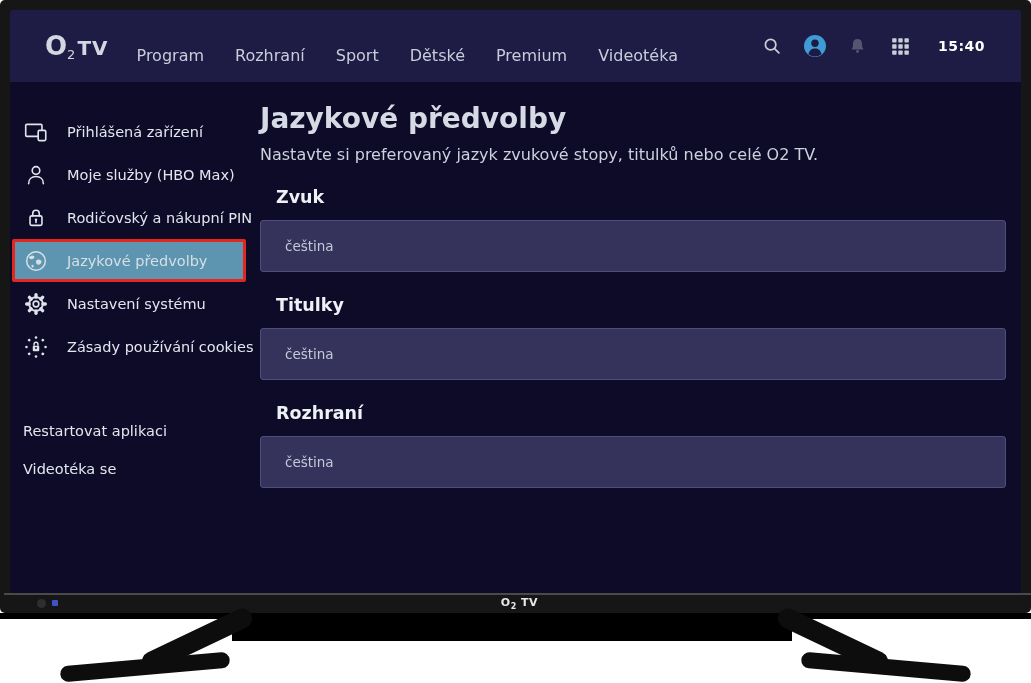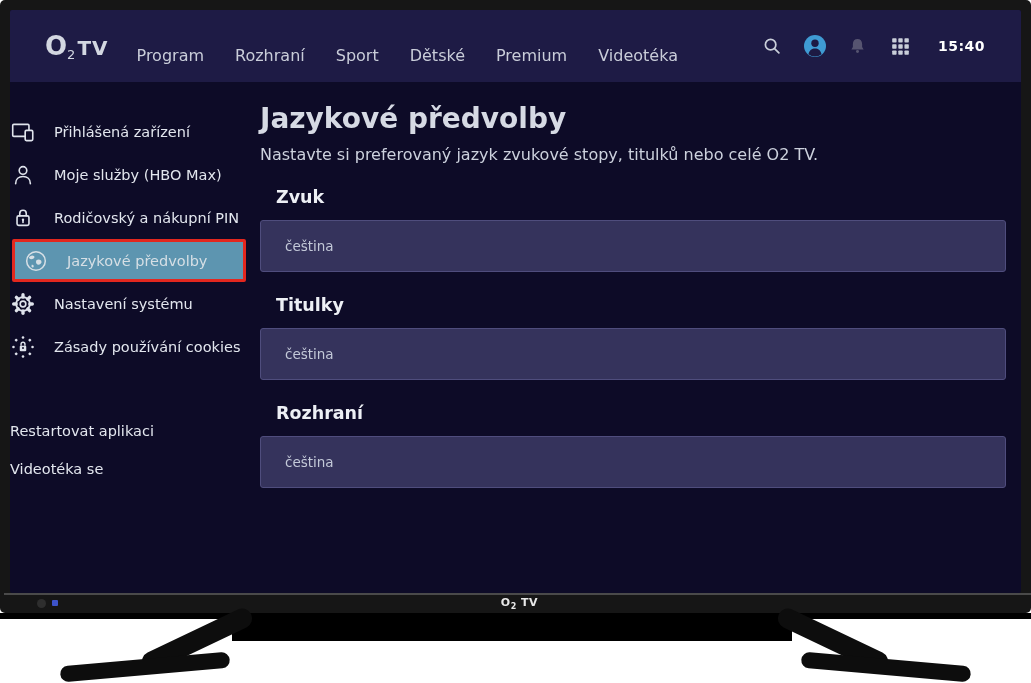--- a/index.html
+++ b/index.html
@@ -32,21 +32,21 @@
   .logo .tv{font-size:20px;font-weight:600;letter-spacing:1px;}
   .nav-items{display:flex;gap:31px;}
   .nav-item{color:#c9cdd9;font-size:16px;font-weight:400;cursor:pointer;white-space:nowrap;margin-top:18px;}
   .nav-right{margin-left:auto;display:flex;align-items:center;gap:19px;}
   .nav-icon{display:flex;align-items:center;justify-content:center;width:24px;height:24px;cursor:pointer;}
   .nav-time{color:#ffffff;font-size:14px;font-weight:600;margin-left:6px;letter-spacing:.5px;}
 
   
   .content{display:flex;}
   .sidebar{width:250px;box-sizing:border-box;padding-top:28px;flex-shrink:0;}
-  .side-item{display:flex;align-items:center;gap:18px;height:43px;box-sizing:border-box;color:#e2e6ee;font-size:14.5px;cursor:pointer;}
+  .side-item{display:flex;align-items:center;gap:18px;height:43px;padding-left:13px;box-sizing:border-box;color:#e2e6ee;font-size:14.5px;cursor:pointer;}
   .side-item .ico{width:26px;height:26px;flex-shrink:0;display:flex;align-items:center;justify-content:center;}
   .side-item.selected{background:#5d95b0;border:3px solid #e3271e;border-radius:2px;margin:0 14px 0 2px;padding-left:8px;color:#d6dfe5;}
   .side-footer{margin-top:44px;}
   .side-footer .side-item{height:38px;}
 
   
   .main{flex:1;box-sizing:border-box;padding:20px 15px 0 0;}
   .page-title{color:#d6dae4;font-size:28px;font-weight:700;margin:0;line-height:1.2;}
   .page-sub{color:#ccd1dd;font-size:16px;margin-top:9px;}
   .sec-label{color:#edf0f5;font-size:17.5px;font-weight:700;margin-top:23px;margin-left:16px;}

